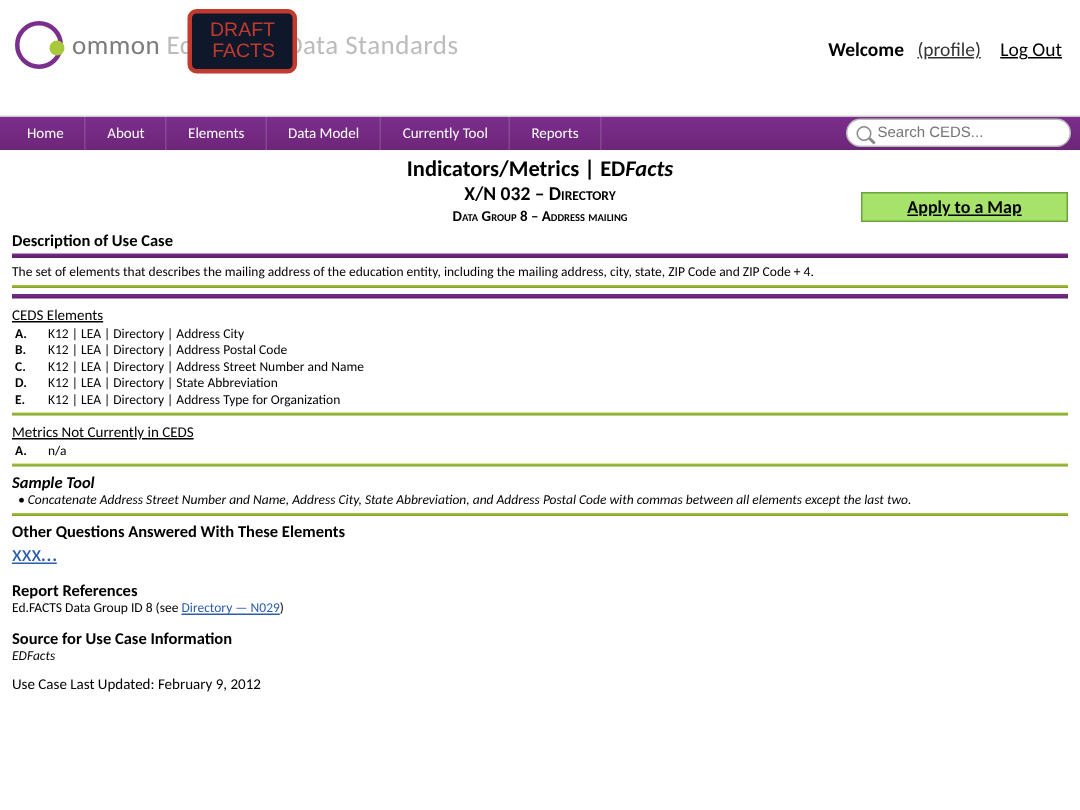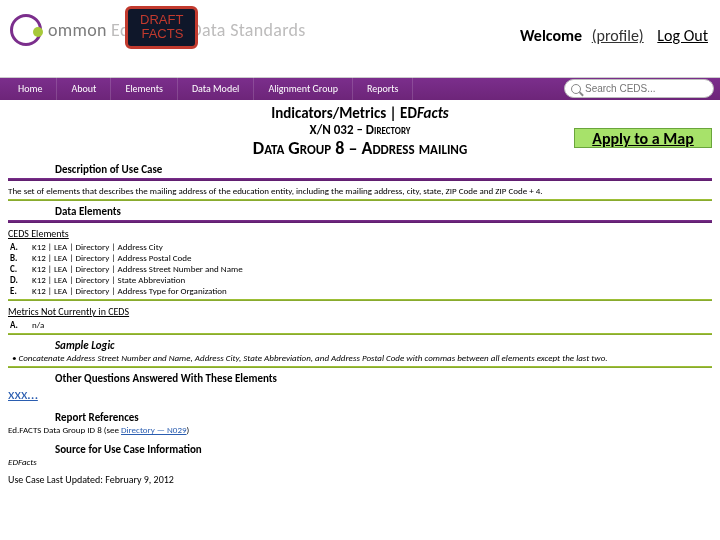--- a/index.html
+++ b/index.html
@@ -60,21 +60,21 @@
     font-size: 13px;
     padding: 4px 12px;
     background: #0f172a;
     line-height: 1.1;
     text-align: right;
   }
   .welcome-area {
     position: absolute;
     right: 12px;
     top: 26px;
-    font-size: 16px;
+    font-size: 13px;
   }
   .welcome-area .welcome { font-weight: bold; margin-right: 6px; }
   .welcome-area .profile { color: #333; margin-right: 10px; text-decoration: underline; }
   .welcome-area .logout { text-decoration: underline; }
 
   
   .nav {
     height: 22px;
     background: linear-gradient(#7b2e8c,#6d2579);
     display: flex;
@@ -134,45 +134,44 @@
     padding: 4px 8px 0 8px;
     position: relative;
   }
   .title-block {
     flex: 1;
     text-align: center;
   }
   .title-block .l1 { font-size: 15px; font-weight: bold; }
   .title-block .l1 .it { font-style: italic; }
   .title-block .l2 { font-size: 13px; font-weight: bold; font-variant: small-caps; }
-  .title-block .l3 { font-size: 18px; font-weight: bold; font-variant: small-caps; }
+  .title-block .l3 { font-size: 10px; font-weight: bold; font-variant: small-caps; }
   .apply-btn {
     position: absolute;
     right: 8px;
     top: 28px;
     width: 138px;
     height: 20px;
     background: #a7e26a;
     border: 1px solid #6aa53c;
     text-align: center;
     line-height: 20px;
-    font-size: 16px;
+    font-size: 12px;
     font-weight: bold;
     text-decoration: underline;
     cursor: pointer;
   }
 
   .section {
     padding: 0 8px;
   }
   .sec-head {
     font-size: 11px;
     font-weight: bold;
     margin-top: 4px;
-    margin-left: 47px;
   }
   .rule-purple {
     height: 3px;
     background: linear-gradient(#7b2e8c,#5b1c6a);
     margin: 2px 0 4px 0;
   }
   .rule-green {
     height: 2px;
     background: linear-gradient(#a7c93a,#7ea02b);
     margin: 3px 0 4px 0;
@@ -223,21 +222,21 @@
     <span class="profile">(profile)</span>
     <span class="logout">Log Out</span>
   </div>
 </div>
 
 <div class="nav">
   <div class="nav-item">Home</div>
   <div class="nav-item">About</div>
   <div class="nav-item">Elements</div>
   <div class="nav-item">Data Model</div>
-  <div class="nav-item">Alignment Group</div>
+  <div class="nav-item">Currently Tool</div>
   <div class="nav-item">Reports</div>
   <div class="search-wrap">
     <span class="mag"></span>
     <input type="text" placeholder="Search CEDS..." style="">
   </div>
 </div>
 
 <div class="title-row">
   <div class="title-block">
     <div class="l1">
@@ -250,21 +249,20 @@
 </div>
 
 <div class="section">
   <div class="sec-head">Description of Use Case</div>
   <div class="rule-purple"></div>
   <div class="desc-text">The set of elements that describes the mailing address of the education entity, including the mailing address, city, state, ZIP Code and ZIP Code + 4.</div>
 </div>
 
 <div class="section">
   <div class="rule-green"></div>
-  <div class="sec-head">Data Elements</div>
   <div class="rule-purple"></div>
   <div class="sub-head">CEDS Elements</div>
   <div class="elem-list">
     <div class="elem-row">
         <span class="lbl">A.</span>
         <span>K12 | LEA | Directory | Address City</span>
       </div>
     <div class="elem-row">
         <span class="lbl">B.</span>
         <span>K12 | LEA | Directory | Address Postal Code</span>
@@ -287,21 +285,21 @@
   <div class="elem-list">
     <div class="elem-row">
         <span class="lbl">A.</span>
         <span>n/a</span>
       </div>
   </div>
 </div>
 
 <div class="section sample-logic">
   <div class="rule-green"></div>
-  <div class="sec-head" style="font-style: italic;">Sample Logic</div>
+  <div class="sec-head" style="font-style: italic;">Sample Tool</div>
   <ul>
     <li>Concatenate Address Street Number and Name, Address City, State Abbreviation, and Address Postal Code with commas between all elements except the last two.</li>
   </ul>
 </div>
 
 <div class="section">
   <div class="rule-green"></div>
   <div class="sec-head">Other Questions Answered With These Elements</div>
   <div class="other-q">xxx…</div>
 </div>

